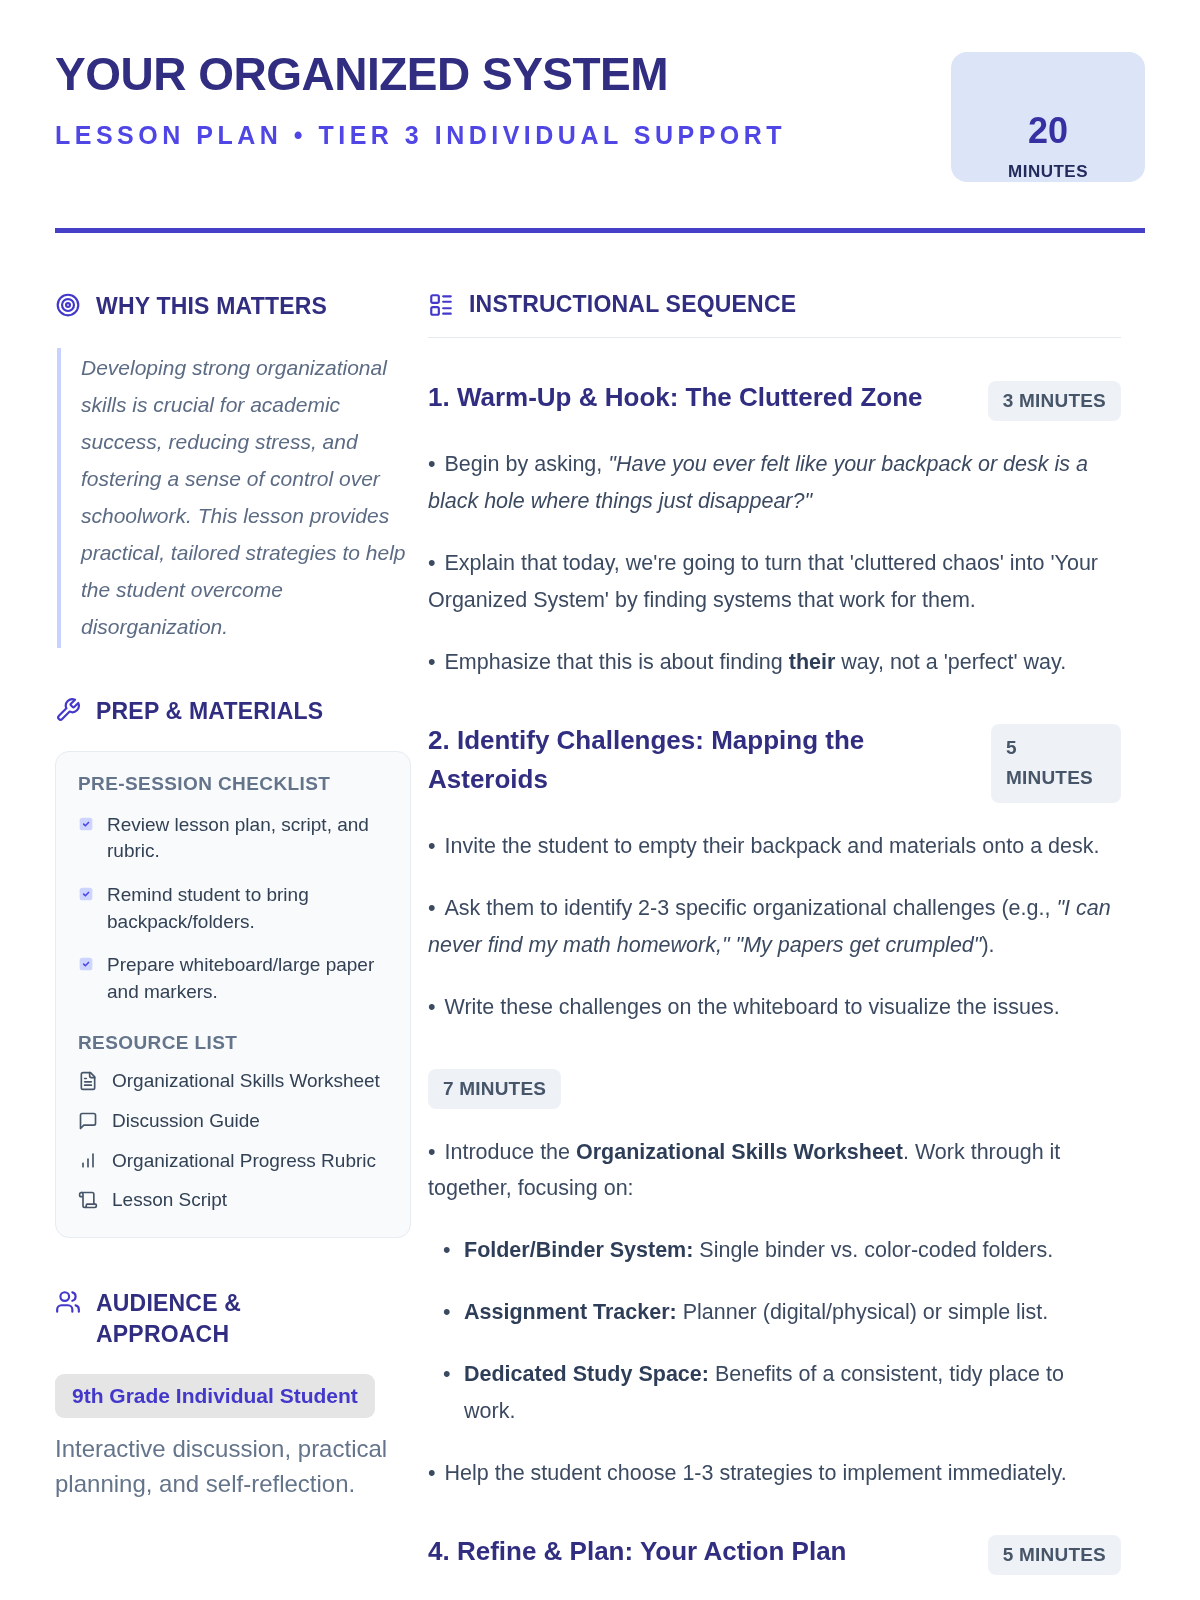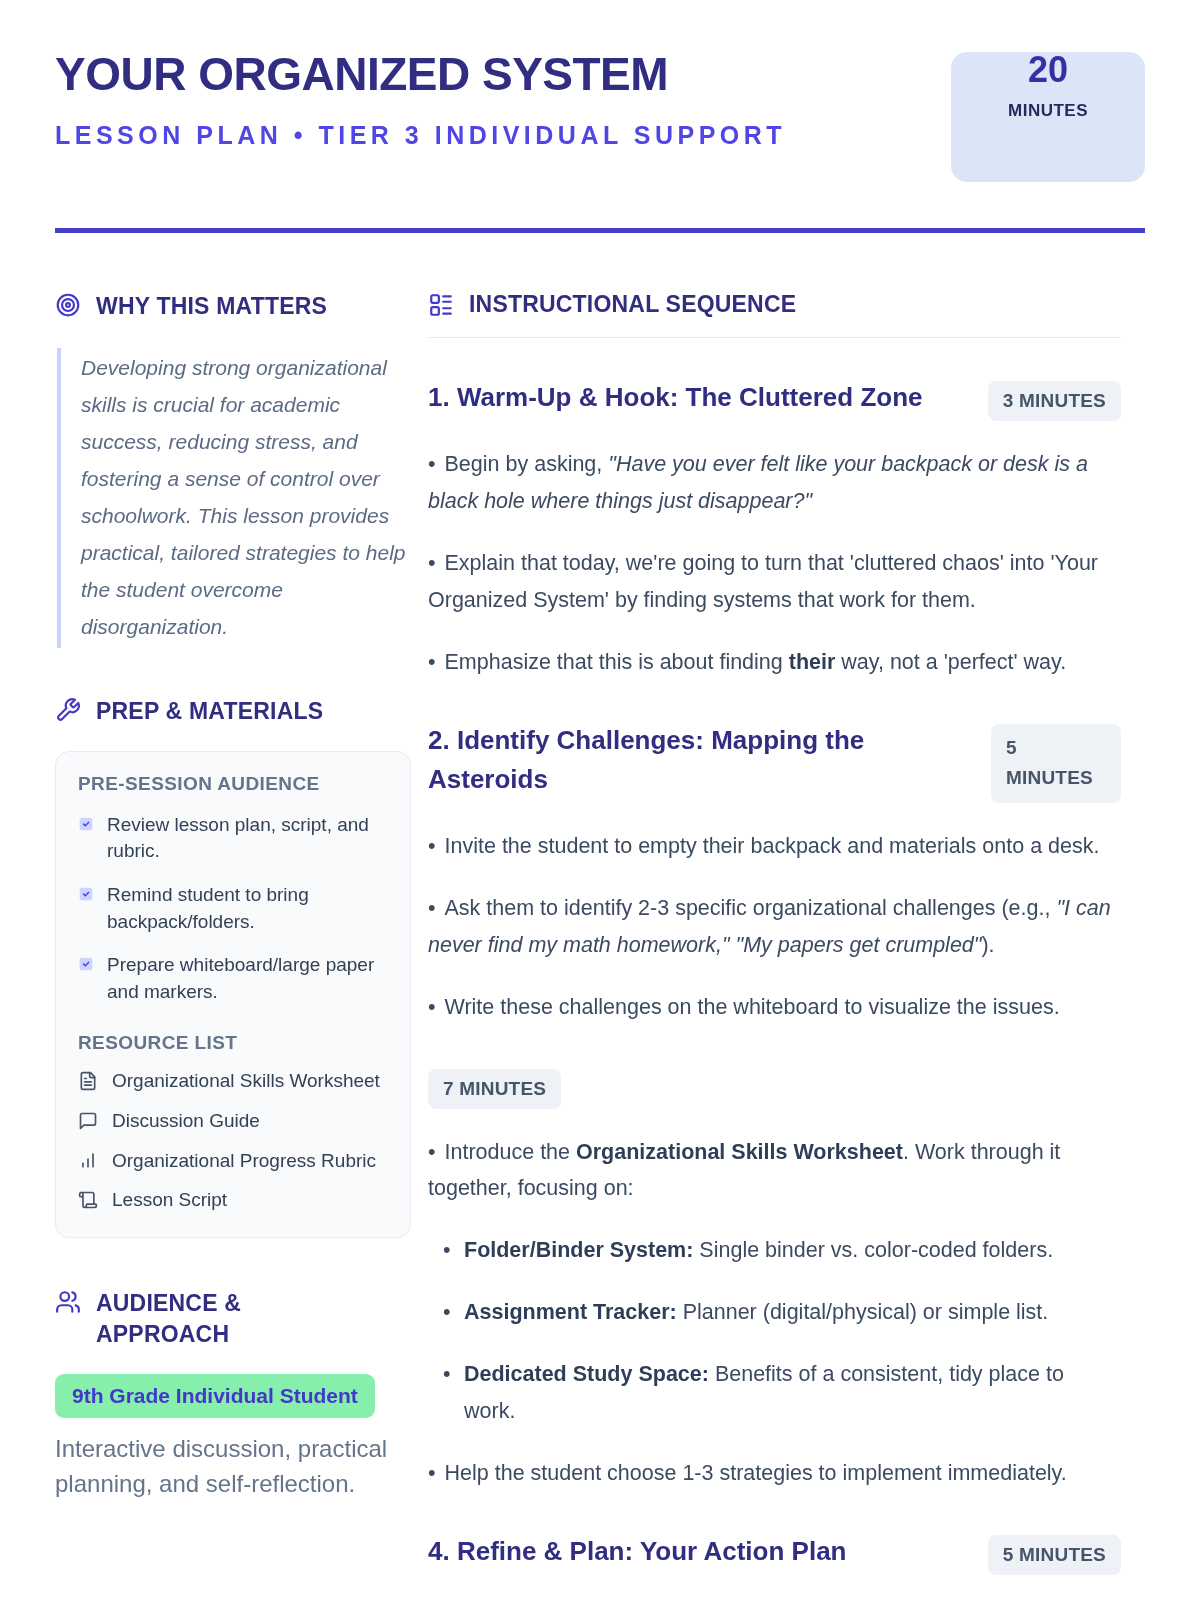--- a/index.html
+++ b/index.html
@@ -15,21 +15,21 @@
   .hdr-title{
     margin:0;font-size:46px;line-height:1.06;font-weight:800;
     letter-spacing:-0.5px;color:#312e81;
   }
   .hdr-sub{
     margin:22px 0 0 0;font-size:25px;font-weight:700;color:#4f46e5;
     letter-spacing:4.5px;
   }
   .dur-card{
     flex:none;width:194px;height:130px;background:#dce4f7;border-radius:16px;
-    display:flex;flex-direction:column;align-items:center;justify-content:flex-start;
+    display:flex;flex-direction:column;align-items:center;justify-content:flex-end;
     margin-top:2px;
   }
   .dur-num{font-size:36px;font-weight:700;color:#3730a3;line-height:1;}
   .dur-lab{font-size:17px;font-weight:700;color:#232a5c;margin-top:13px;letter-spacing:.5px;}
   .rule{border:none;height:5px;background:#4640c8;margin:46px 0 0 0;}
 
   
   .cols{display:grid;grid-template-columns:356px 1fr;column-gap:17px;margin-top:58px;}
 
   
@@ -49,21 +49,21 @@
     margin-top:24px;background:#f8fafc;border:1px solid #e7ebf2;border-radius:14px;
     padding:21px 22px 24px 22px;
   }
   .card-h{font-size:19px;font-weight:700;color:#64748b;letter-spacing:.4px;}
   .check-item{display:flex;gap:13px;margin-top:17px;font-size:19px;line-height:1.4;color:#334155;}
   .check-ic{width:16px;height:16px;flex:none;margin-top:4px;}
   .res-h{margin-top:27px;}
   .res-item{display:flex;gap:14px;align-items:center;margin-top:14px;font-size:19px;line-height:1.35;color:#334155;}
   .audience{margin-top:50px;}
   .aud-badge{
-    display:inline-block;margin:24px 0 0 0;background:#86efac;color:#4338ca;
+    display:inline-block;margin:24px 0 0 0;background:#e5e5e5;color:#4338ca;
     font-size:21px;font-weight:700;padding:10px 17px;border-radius:9px;
   }
   .aud-desc{margin:14px 0 0 0;font-size:24px;line-height:1.45;color:#64748b;}
 
   
   .main-col{padding-right:24px;}
   .main-h{
     display:flex;align-items:flex-start;gap:15px;
     font-size:23px;font-weight:800;color:#312e81;letter-spacing:.2px;
     border-bottom:1px solid #e5e9f0;padding-bottom:19px;
@@ -119,21 +119,21 @@
       </section>
 
       <section class="side-sec prep">
         <div class="side-h">
           <svg class="ic" viewBox="0 0 24 24" fill="none" stroke="currentColor" stroke-width="2" stroke-linecap="round" stroke-linejoin="round">
               <path d="M14.7 6.3a1 1 0 0 0 0 1.4l1.6 1.6a1 1 0 0 0 1.4 0l3.77-3.77a6 6 0 0 1-7.94 7.94l-6.91 6.91a2.12 2.12 0 0 1-3-3l6.91-6.91a6 6 0 0 1 7.94-7.94l-3.76 3.76z"></path>
             </svg>
           <span>PREP &amp; MATERIALS</span>
         </div>
         <div class="card">
-          <div class="card-h">PRE-SESSION AUDIENCE</div>
+          <div class="card-h">PRE-SESSION CHECKLIST</div>
           <div id="checklist">
               <div class="check-item">
                 <svg class="check-ic" viewBox="0 0 24 24">
                   <rect x="2.5" y="2.5" width="19" height="19" rx="4" fill="#cdd4fd"></rect>
                   <path d="m8.5 12.2 2.5 2.5 4.8-5" fill="none" stroke="#4f46e5" stroke-width="2.4" stroke-linecap="round" stroke-linejoin="round"></path>
                 </svg>
                 <span>Review lesson plan, script, and rubric.</span>
               </div>
               <div class="check-item">
                 <svg class="check-ic" viewBox="0 0 24 24">

